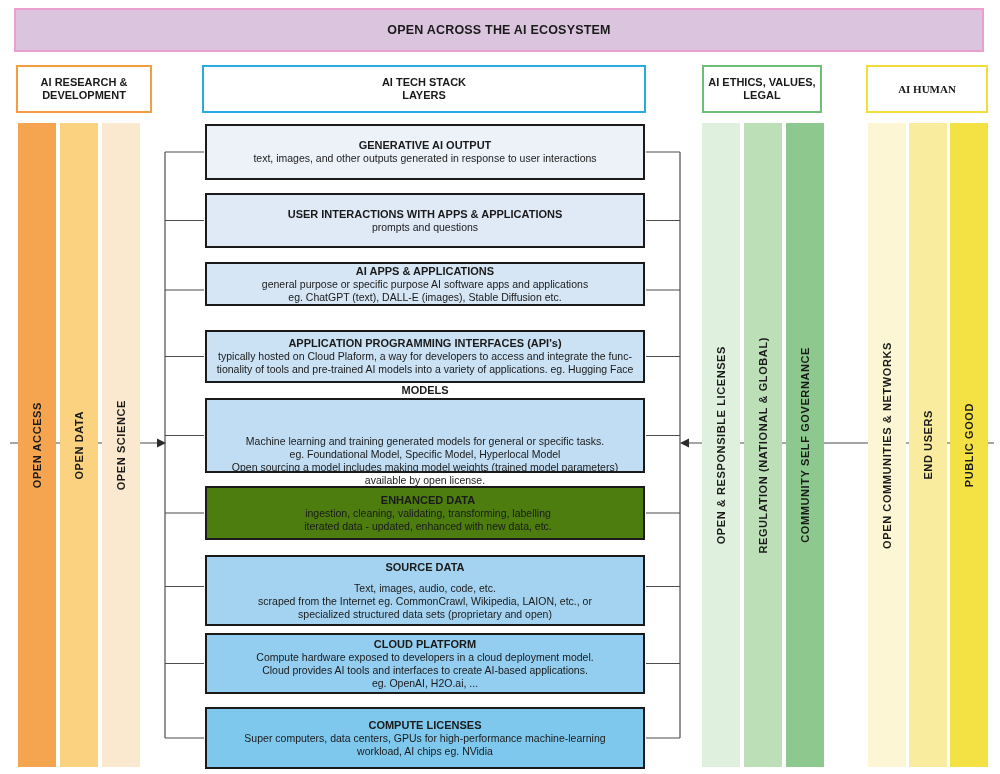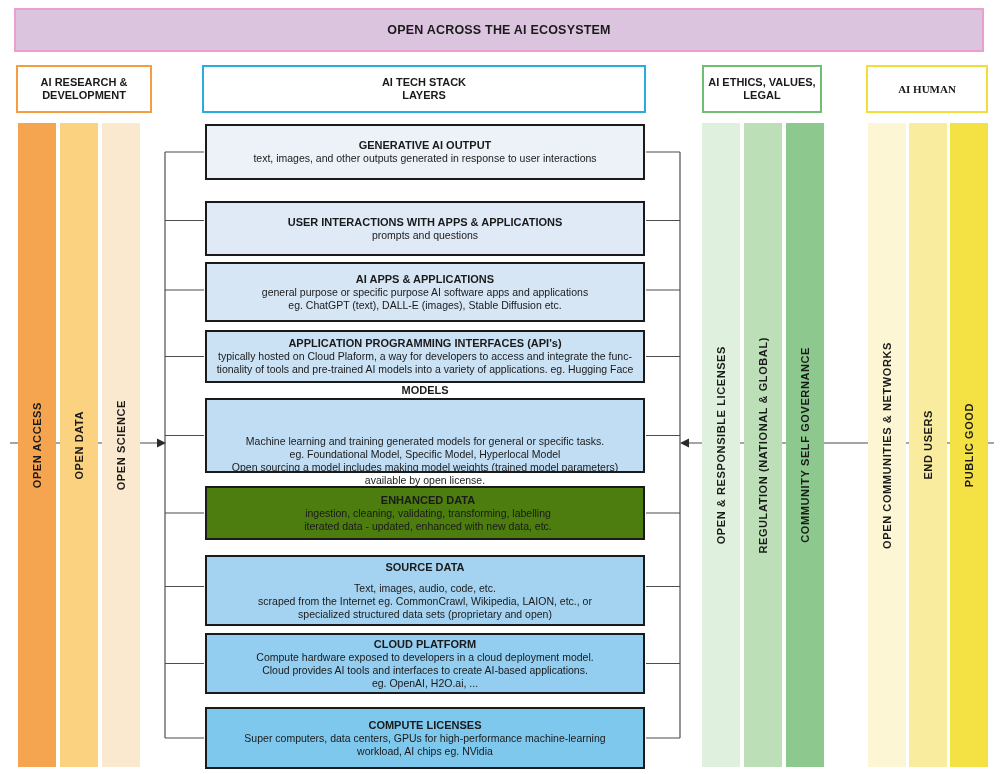--- a/index.html
+++ b/index.html
@@ -107,25 +107,25 @@
     <span>END USERS</span>
     </div>
   <div class="bar" style="left: 950px; background-color: rgb(244, 226, 69);">
     <span>PUBLIC GOOD</span>
     </div>
 
   <div class="layer" style="top: 124px; height: 56px; background-color: rgb(237, 242, 249);">
     <div class="ttl">GENERATIVE AI OUTPUT</div>
     <div class="bdy">text, images, and other outputs generated in response to user interactions</div>
   </div>
-  <div class="layer" style="top: 201px; height: 55px; background-color: rgb(224, 234, 247);">
+  <div class="layer" style="top: 193px; height: 55px; background-color: rgb(224, 234, 247);">
     <div class="ttl">USER INTERACTIONS WITH APPS &amp; APPLICATIONS</div>
     <div class="bdy">prompts and questions</div>
   </div>
-  <div class="layer" style="top: 262px; height: 60px; background-color: rgb(214, 230, 245);">
+  <div class="layer" style="top: 262px; height: 44px; background-color: rgb(214, 230, 245);">
     <div class="ttl">AI APPS &amp; APPLICATIONS</div>
     <div class="bdy">general purpose or specific purpose AI software apps and applications
 eg. ChatGPT (text), DALL-E (images), Stable Diffusion etc.</div>
   </div>
   <div class="layer" style="top: 330px; height: 53px; background-color: rgb(203, 225, 244);">
     <div class="ttl">APPLICATION PROGRAMMING INTERFACES (API's)</div>
     <div class="bdy">typically hosted on Cloud Plaform, a way for developers to access and integrate the func-
 tionality of tools and pre-trained AI models into a variety of applications. eg. Hugging Face</div>
   </div>
   <div class="layer" style="top: 398px; height: 75px; background-color: rgb(193, 221, 243); gap: 38px;">

